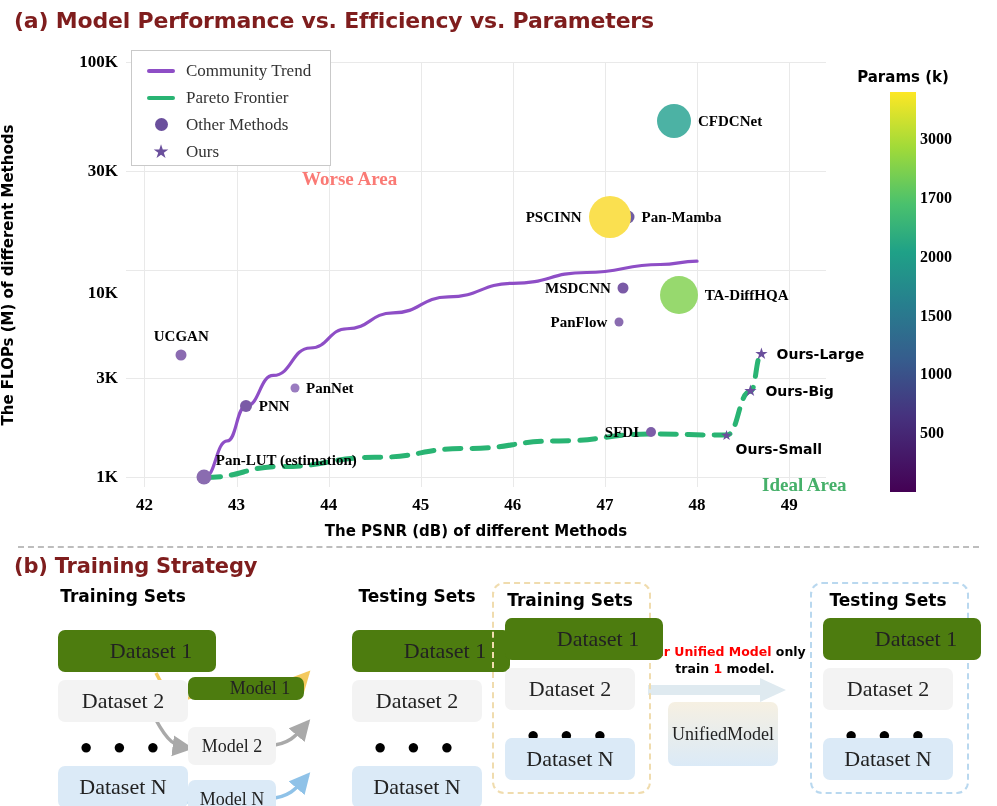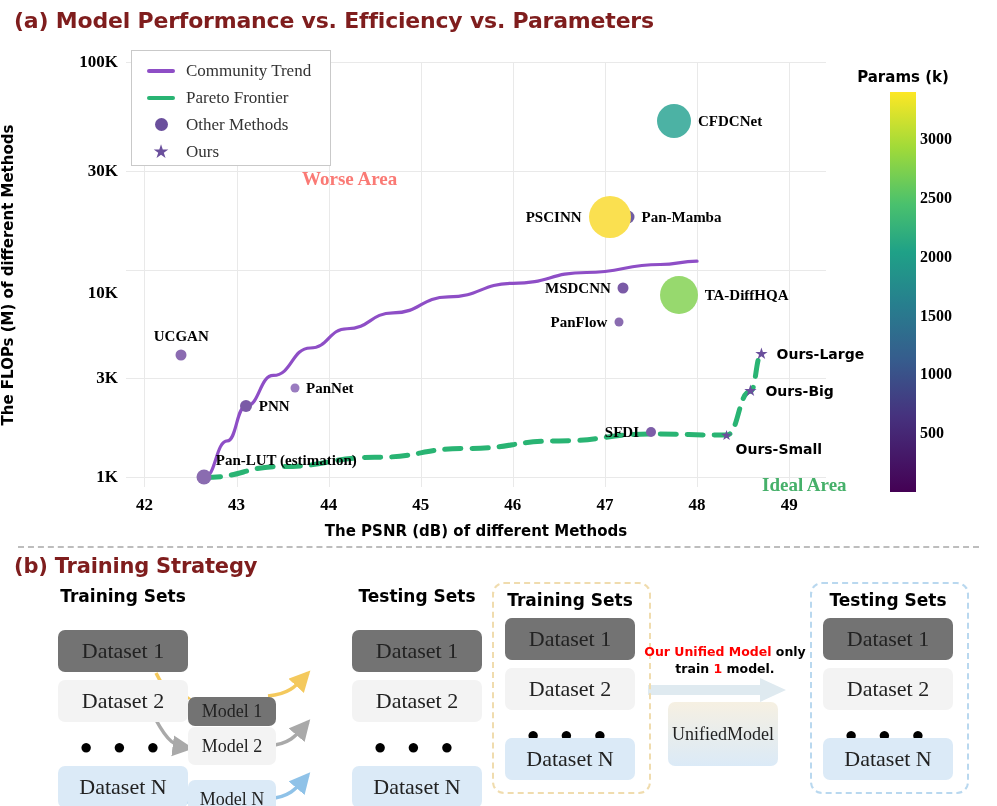--- a/index.html
+++ b/index.html
@@ -93,21 +93,21 @@
   #panel-b{position:absolute;left:0;top:560px;width:997px;height:246px;}
   .colhead{
     position:absolute;font-size:17px;font-weight:bold;color:#000;
     font-family:"DejaVu Sans","Liberation Sans",sans-serif;
     white-space:nowrap;transform:translateX(-50%);
   }
   .dsbox{
     position:absolute;border-radius:7px;display:flex;align-items:center;justify-content:center;
     font-family:"Liberation Serif",serif;font-size:22px;color:#222;
   }
-  .c-yellow{background:#737373;}
+  .c-yellow{background:#4d7c0f;padding-left:28px;}
   .c-grey{background:#f3f3f3;}
   .c-blue{background:#dbeaf7;}
   .mdbox{
     position:absolute;border-radius:7px;display:flex;align-items:center;justify-content:center;
     font-family:"Liberation Serif",serif;font-size:18px;color:#222;
   }
   .ellipsis{
     position:absolute;transform:translateX(-50%);
     font-size:22px;letter-spacing:7px;color:#000;line-height:1;
   }
@@ -231,21 +231,21 @@
     </div>
 
   <div class="area-note" id="worse-area" style="left:302px;top:168px;">Worse Area</div>
   <div class="area-note" id="ideal-area" style="left:762px;top:474px;">Ideal Area</div>
 
   <div id="cb-title">Params (k)</div>
   <div id="colorbar-wrap">
     <div id="colorbar"></div>
     <div id="cb-ticks">
         <div class="cbtick" style="top: 47.0588px;">3000</div>
-        <div class="cbtick" style="top: 105.882px;">2500</div>
+        <div class="cbtick" style="top: 105.882px;">1700</div>
         <div class="cbtick" style="top: 164.706px;">2000</div>
         <div class="cbtick" style="top: 223.529px;">1500</div>
         <div class="cbtick" style="top: 282.353px;">1000</div>
         <div class="cbtick" style="top: 341.176px;">500</div>
       </div>
   </div>
 </div>
 
 <div id="divider"></div>
 
@@ -281,21 +281,21 @@
 
   <div class="colhead" style="left:123px;top:26px;">Training Sets</div>
   <div class="colhead" style="left:417px;top:26px;">Testing Sets</div>
 
 
   <div class="dsbox c-yellow" style="left:58px;top:70px;width:130px;height:42px;">Dataset 1</div>
   <div class="dsbox c-grey" style="left:58px;top:120px;width:130px;height:42px;">Dataset 2</div>
   <div class="ellipsis" style="left:123px;top:176px;">● ● ●</div>
   <div class="dsbox c-blue" style="left:58px;top:206px;width:130px;height:42px;">Dataset N</div>
 
-  <div class="mdbox c-yellow" style="left:188px;top:117px;width:88px;height:29px;margin-top:20px;">Model 1</div>
+  <div class="mdbox c-yellow" style="left:188px;top:117px;width:88px;height:23px;">Model 1</div>
   <div class="mdbox c-grey" style="left:188px;top:167px;width:88px;height:38px;">Model 2</div>
   <div class="mdbox c-blue" style="left:188px;top:220px;width:88px;height:38px;">Model N</div>
 
   <div class="dsbox c-yellow" style="left:352px;top:70px;width:130px;height:42px;">Dataset 1</div>
   <div class="dsbox c-grey" style="left:352px;top:120px;width:130px;height:42px;">Dataset 2</div>
   <div class="ellipsis" style="left:417px;top:176px;">● ● ●</div>
   <div class="dsbox c-blue" style="left:352px;top:206px;width:130px;height:42px;">Dataset N</div>
 
   <div class="dashbox db-yellow" style="left:492px;top:22px;width:155px;height:208px;"></div>
   <div class="dashbox db-blue" style="left:810px;top:22px;width:155px;height:208px;"></div>

